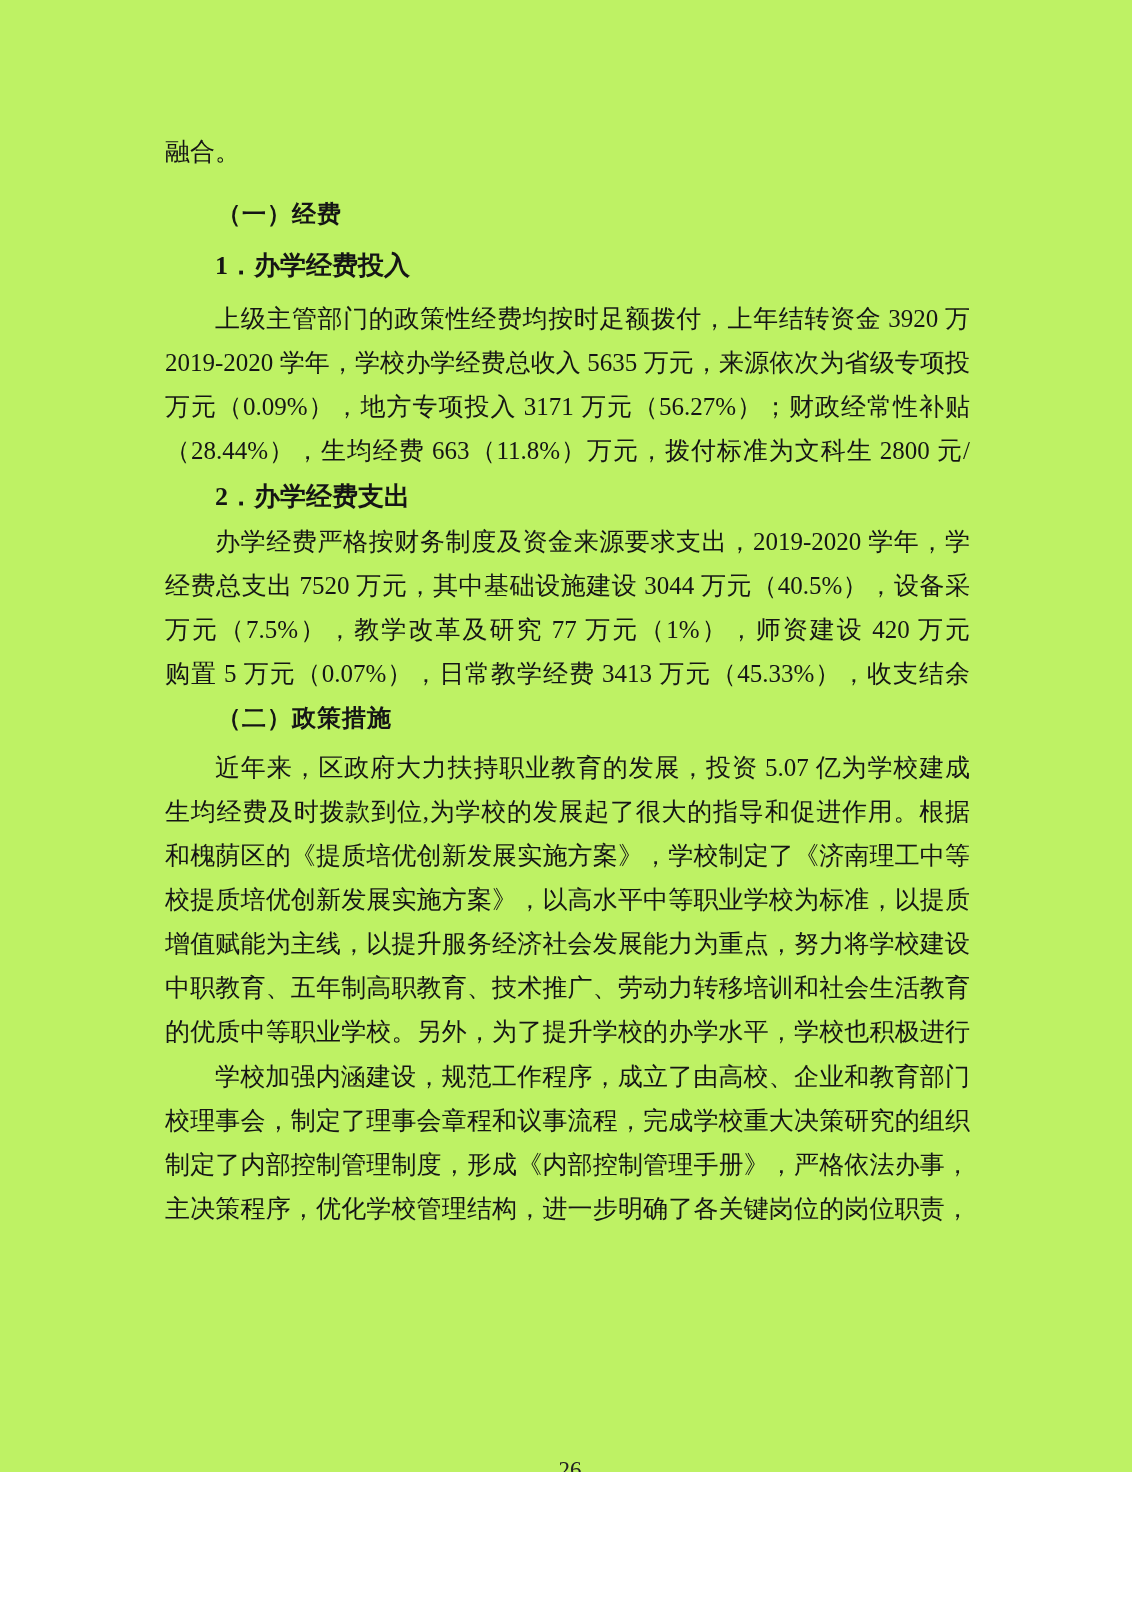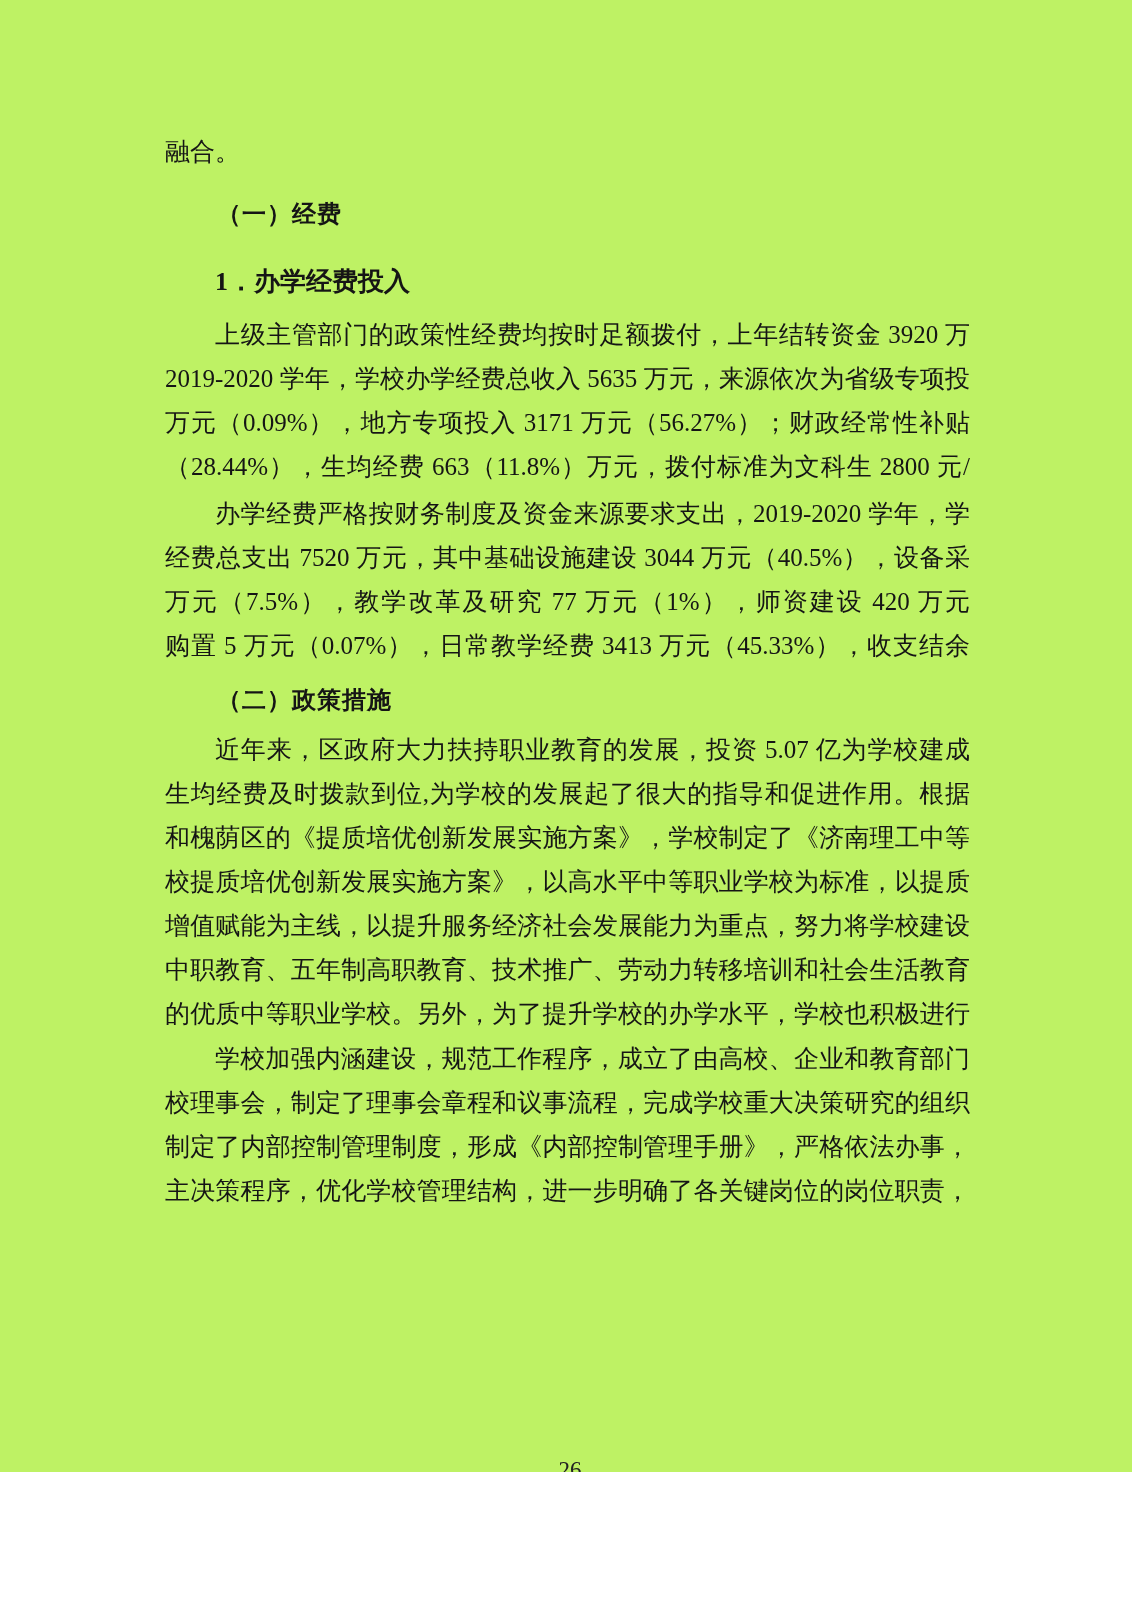--- a/index.html
+++ b/index.html
@@ -52,25 +52,25 @@
   }
   .h3 {
     font-size: 26px;
     font-weight: bold;
     line-height: 40px;
     padding-left: 50px;
   }
   .b-intro { margin-top: 130px; }
   .b-h1    { margin-top: 16px; }
   .b-h2a   { margin-top: 18px; }
-  .b-h3a   { margin-top: 26px; }
+  .b-h3a   { margin-top: 10px; }
   .b-p1    { margin-top: 11px; }
   .b-h3b   { margin-top: 4px; }
   .b-p2    { margin-top: 3px; }
-  .b-h2b   { margin-top: 10px; }
+  .b-h2b   { }
   .b-p3    { margin-top: 6px; }
   .b-h3c   { margin-top: 8px; }
   .b-p4    { margin-top: 1px; }
   .page-number {
     position: absolute;
     top: 1455px;
     left: 4px;
     width: 100%;
     text-align: center;
     font-size: 23px;
@@ -91,20 +91,21 @@
 
     <div class="h3 b-h3a">1．办学经费投入</div>
 
     <div class="para b-p1">
       <div class="line indent">上级主管部门的政策性经费均按时足额拨付，上年结转资金 3920 万元。</div>
       <div class="line">2019-2020 学年，学校办学经费总收入 5635 万元，来源依次为省级专项投入 5</div>
       <div class="line">万元（0.09%），地方专项投入 3171 万元（56.27%）；财政经常性补贴 1602 万元</div>
       <div class="line">（28.44%），生均经费 663（11.8%）万元，拨付标准为文科生 2800 元/年，理科</div>
     </div>
 
+    <div class="h3 b-h3b">2．办学经费支出</div>
 
     <div class="para b-p2">
       <div class="line indent">办学经费严格按财务制度及资金来源要求支出，2019-2020 学年，学校办学</div>
       <div class="line">经费总支出 7520 万元，其中基础设施建设 3044 万元（40.5%），设备采购 561</div>
       <div class="line">万元（7.5%），教学改革及研究 77 万元（1%），师资建设 420 万元（5.6%），图书</div>
       <div class="line">购置 5 万元（0.07%），日常教学经费 3413 万元（45.33%），收支结余 2035 万元。</div>
     </div>
 
     <div class="h2 b-h2b">（二）政策措施</div>
 

